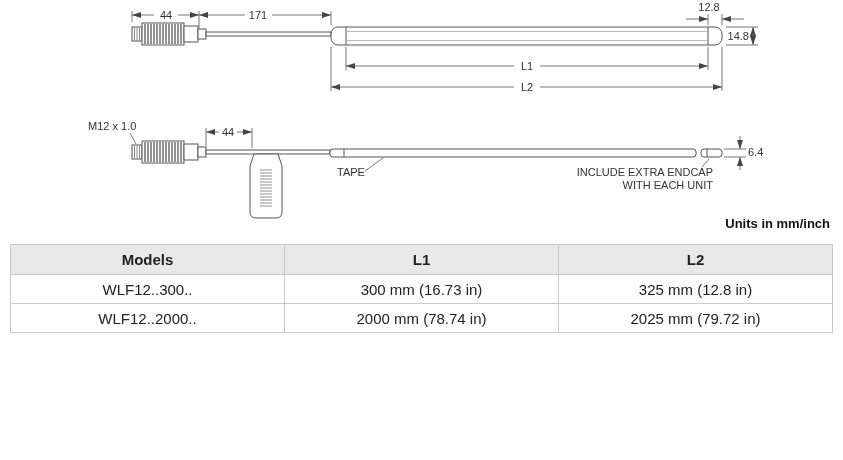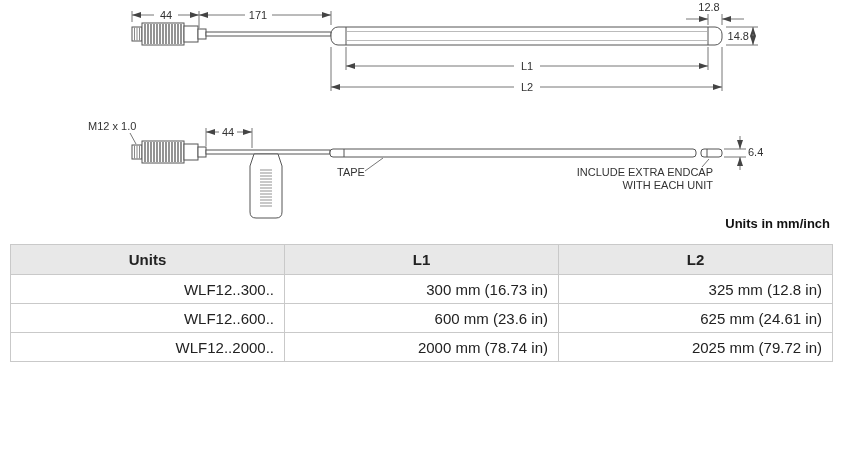--- a/index.html
+++ b/index.html
@@ -35,21 +35,21 @@
     background: #e8e8e8;
     border: 1px solid #c9c9c9;
     font-weight: bold;
     text-align: center;
     padding: 6px 10px;
     height: 30px;
   }
   table.spec td {
     border: 1px solid #c9c9c9;
     background: #fff;
-    text-align: right;
+    text-align: center;
     padding: 5px 10px;
     height: 29px;
     white-space: nowrap;
     overflow: hidden;
   }
 </style>
 </head>
 <body>
 
 <div class="page">
@@ -230,37 +230,32 @@
       </g>
 
       <text class="units-text" x="830" y="228" text-anchor="end">Units in mm/inch</text>
     </svg>
   </div>
 
   <div class="spec-table-wrap">
     <table class="spec">
       <thead>
         <tr>
-          <th>Units</th>
+          <th>Models</th>
           <th>L1</th>
           <th>L2</th>
         </tr>
       </thead>
       <tbody>
         <tr>
           <td>WLF12..300..</td>
           <td>300 mm (16.73 in)</td>
           <td>325 mm (12.8 in)</td>
         </tr>
         <tr>
-          <td>WLF12..600..</td>
-          <td>600 mm (23.6 in)</td>
-          <td>625 mm (24.61 in)</td>
-        </tr>
-        <tr>
           <td>WLF12..2000..</td>
           <td>2000 mm (78.74 in)</td>
           <td>2025 mm (79.72 in)</td>
         </tr>
       </tbody>
     </table>
   </div>
 
 </div>
 

